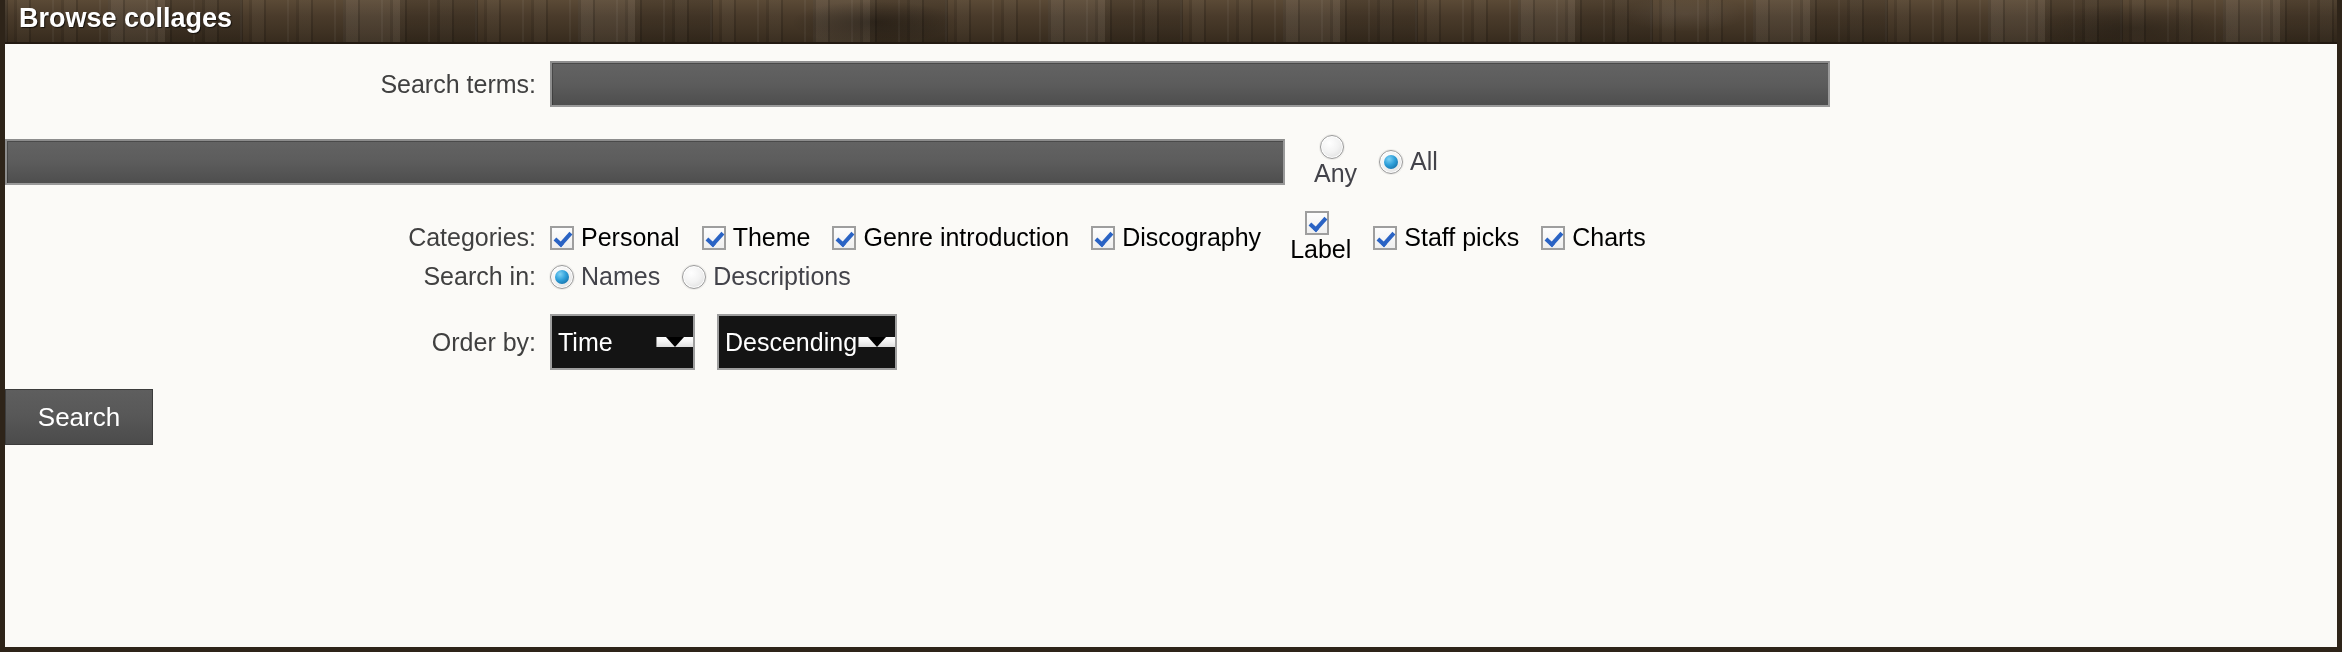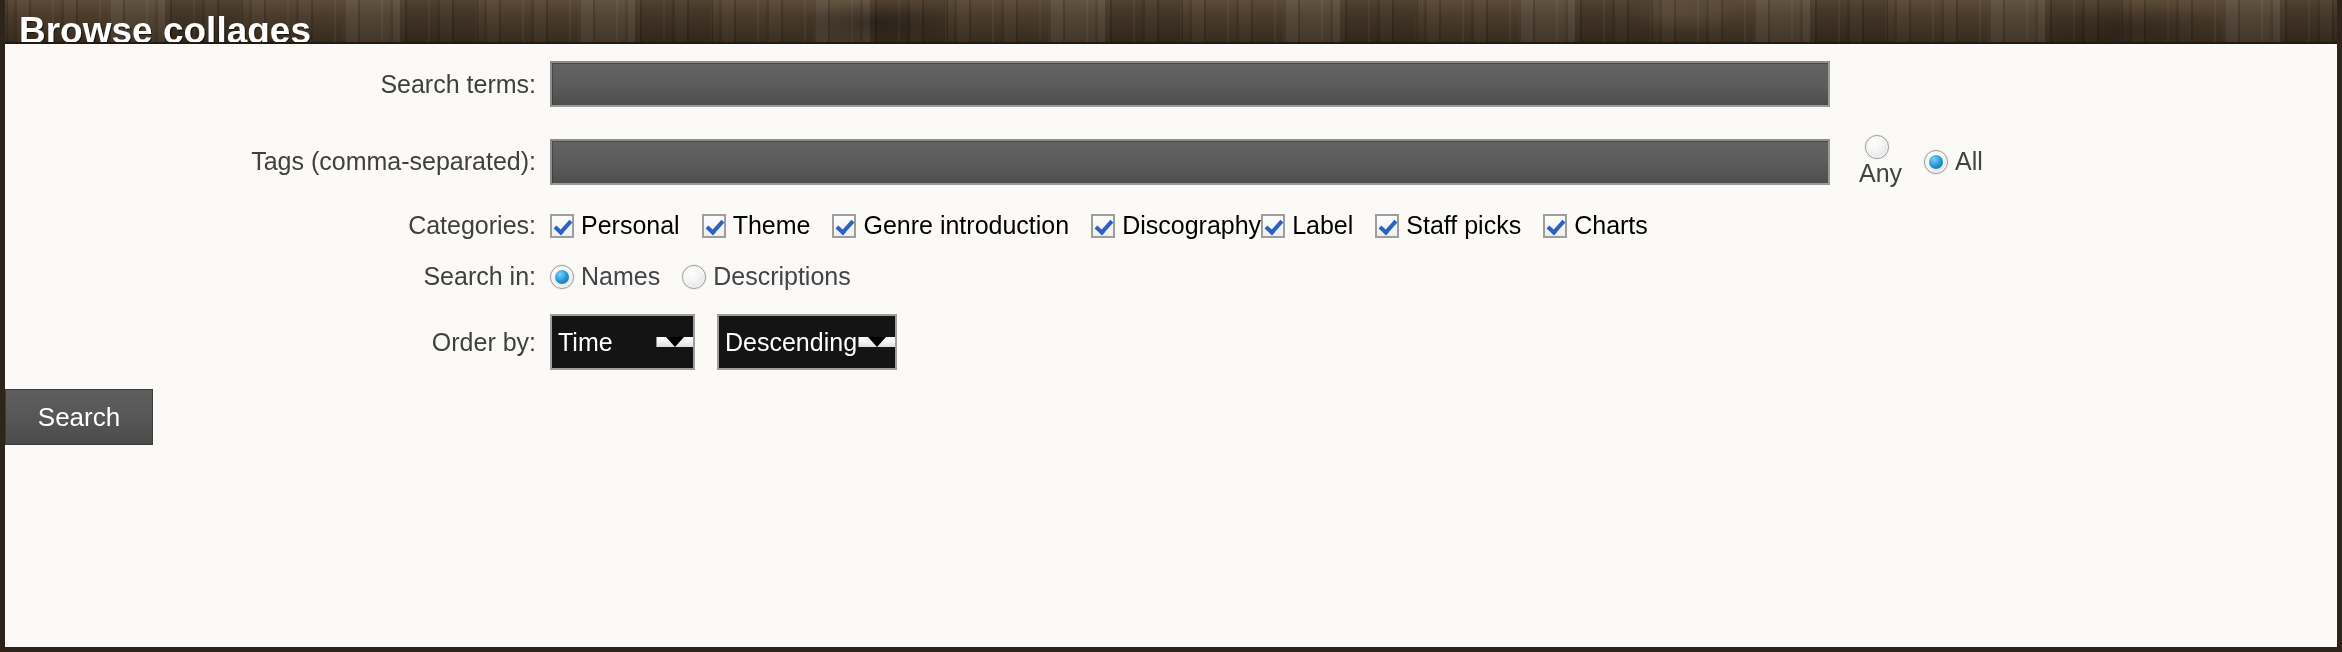--- a/index.html
+++ b/index.html
@@ -67,22 +67,22 @@
     left: 0; top: 0; right: 0; bottom: 0;
     background:
       radial-gradient(ellipse 120px 30px at 870px 22px, rgba(0,0,0,0.30), rgba(0,0,0,0) 70%),
       radial-gradient(ellipse 90px 26px at 1680px 14px, rgba(255,255,255,0.06), rgba(0,0,0,0) 70%),
       radial-gradient(ellipse 140px 34px at 2130px 28px, rgba(0,0,0,0.22), rgba(0,0,0,0) 72%);
     pointer-events: none;
   }
   .header-title {
     position: absolute;
     left: 14px;
-    top: 10px;
-    font-size: 37px;
+    top: 3px;
+    font-size: 27px;
     font-weight: bold;
     color: #ffffff;
     letter-spacing: 0px;
     text-shadow: 1px 1px 1px rgba(0,0,0,0.65);
     z-index: 3;
     white-space: nowrap;
   }
 
   
   .form-body {
@@ -262,21 +262,20 @@
   </div>
 
   <div class="form-body">
 
     <div class="form-row r1">
       <div class="row-label lbl-w">Search terms:</div>
       <input class="text-input" style="width: 1280px;" type="text" value="">
     </div>
 
     <div class="form-row r2">
-      <div class="row-label lbl-w">Tags (comma-separated):</div>
       <input class="text-input" style="width: 1280px;" type="text" value="">
 
       <div class="radio-wrap" style="margin-left:22px;flex-direction:column;">
         <span class="radio-dot"></span>
         <span class="radio-label">Any</span>
       </div>
       <div class="radio-wrap" style="margin-left:22px;">
         <span class="radio-dot checked"></span>
         <span class="radio-label">All</span>
       </div>
@@ -294,21 +293,21 @@
         <span class="check-label">Theme</span>
       </div>
       <div class="check-wrap" style="margin-left:22px;">
         <span class="check-box checked"></span>
         <span class="check-label">Genre introduction</span>
       </div>
       <div class="check-wrap" style="margin-left:22px;">
         <span class="check-box checked"></span>
         <span class="check-label">Discography</span>
       </div>
-      <div class="check-wrap" style="">
+      <div class="check-wrap" style="margin-left:22px;flex-direction:column;">
         <span class="check-box checked"></span>
         <span class="check-label">Label</span>
       </div>
       <div class="check-wrap" style="margin-left:22px;">
         <span class="check-box checked"></span>
         <span class="check-label">Staff picks</span>
       </div>
       <div class="check-wrap" style="margin-left:22px;">
         <span class="check-box checked"></span>
         <span class="check-label">Charts</span>

